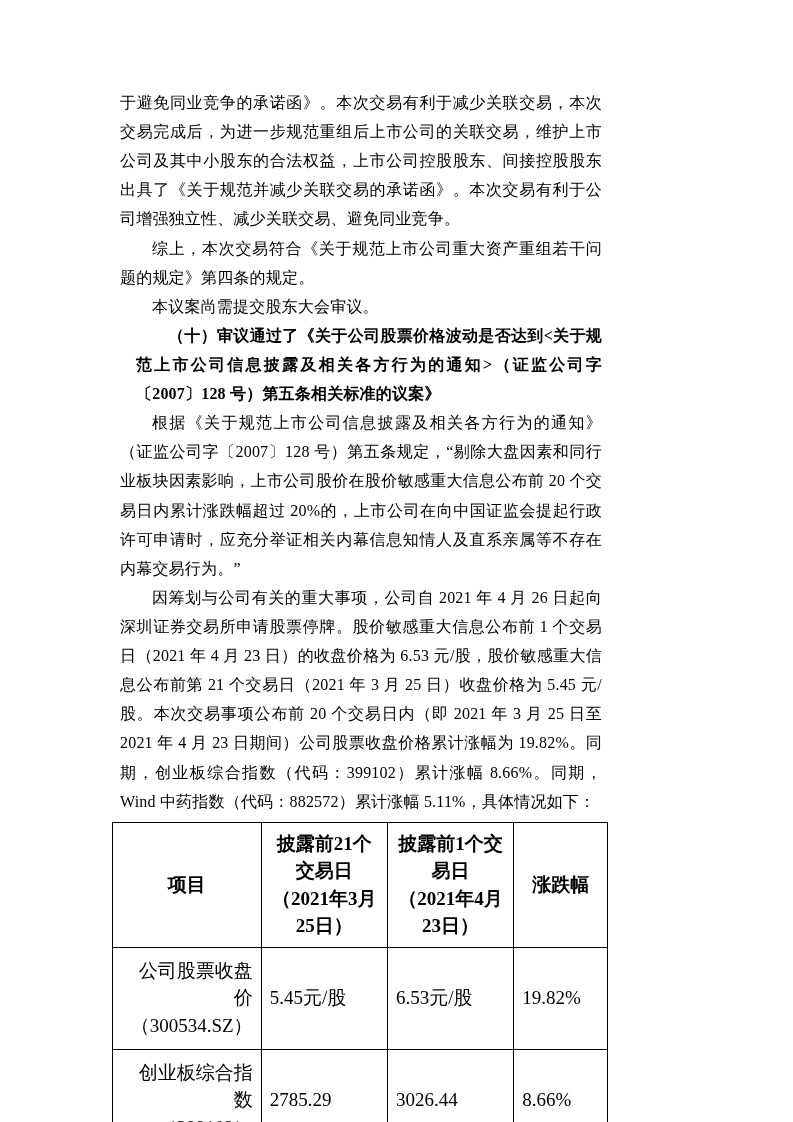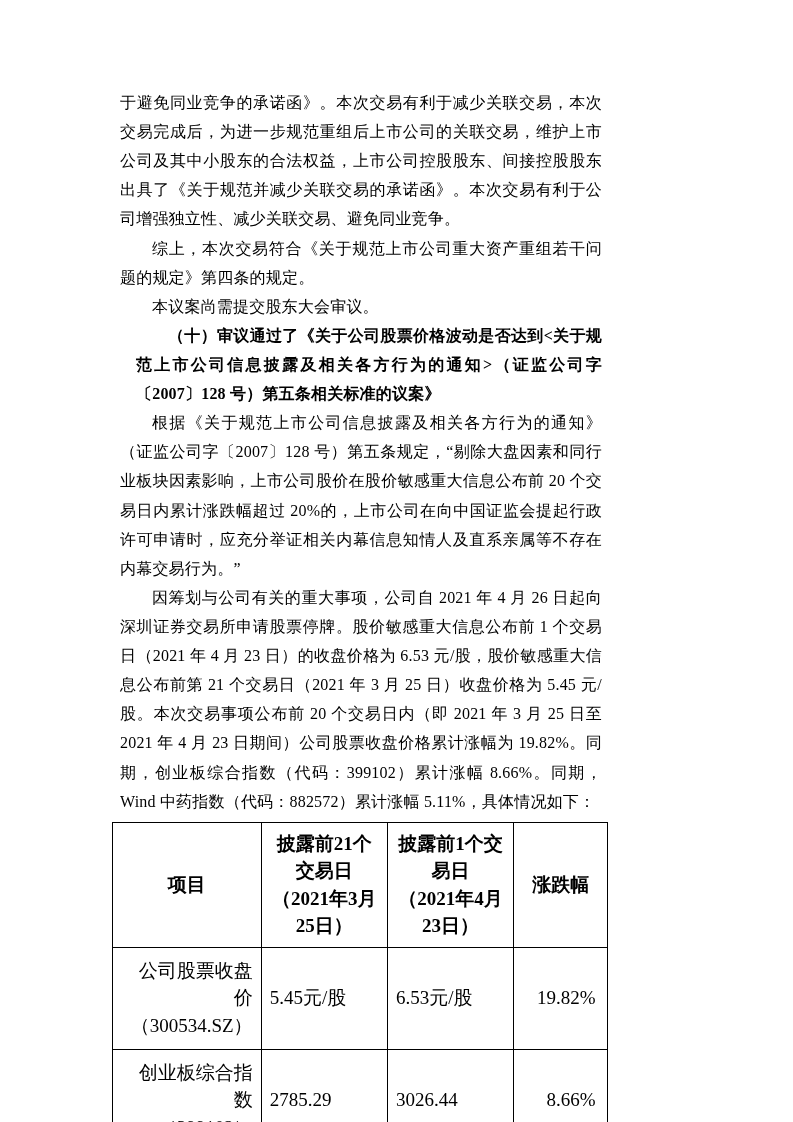--- a/index.html
+++ b/index.html
@@ -46,21 +46,21 @@
     padding: 7px 6px;
   }
   .price-table td {
     padding: 9px 8px;
   }
   .col-item { width: 30%; }
   .col-val  { width: 25.5%; }
   .col-pct  { width: 19%; }
   td.cell-item { text-align: right; padding-left: 10px; }
   td.cell-val  { }
-  td.cell-pct  { text-align: right; padding-right: 12px; }
+  td.cell-pct  { padding-right: 12px; }
 </style>
 </head>
 <body>
 
 <div class="page">
 
   <p class="para no-indent">于避免同业竞争的承诺函》。本次交易有利于减少关联交易，本次交易完成后，为进一步规范重组后上市公司的关联交易，维护上市公司及其中小股东的合法权益，上市公司控股股东、间接控股股东出具了《关于规范并减少关联交易的承诺函》。本次交易有利于公司增强独立性、减少关联交易、避免同业竞争。</p>
 
   <p class="para">综上，本次交易符合《关于规范上市公司重大资产重组若干问题的规定》第四条的规定。</p>
 

